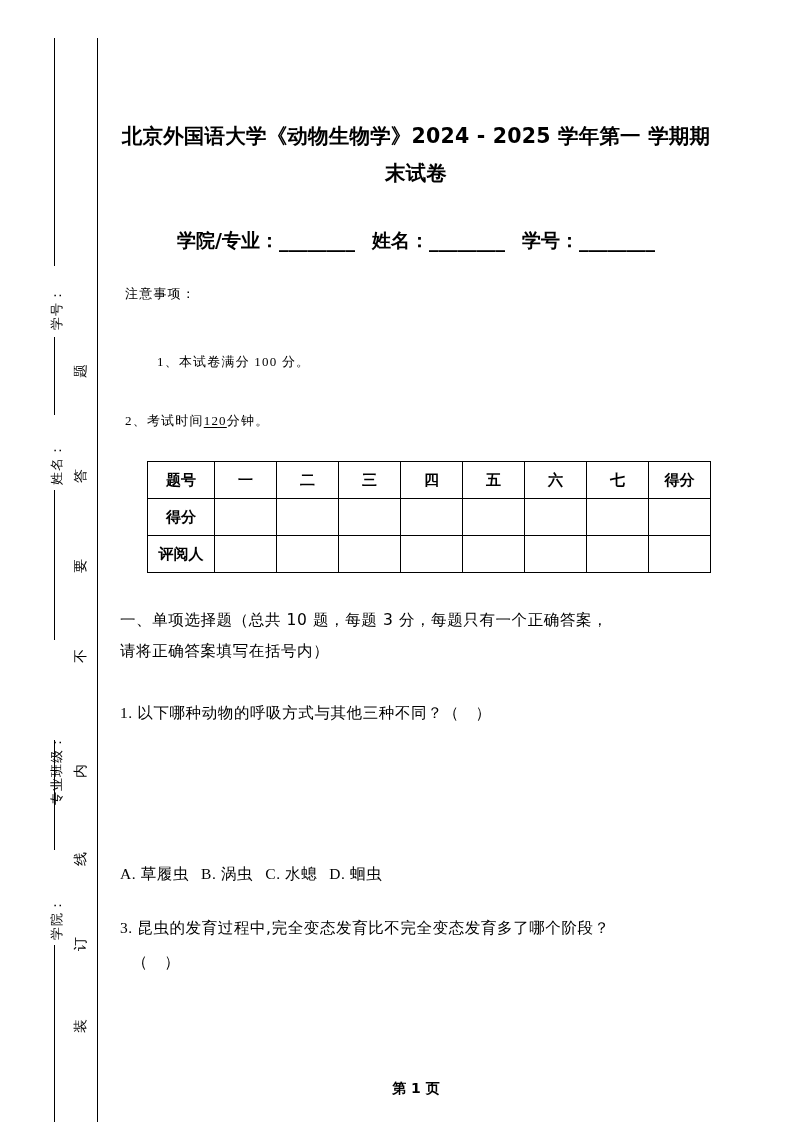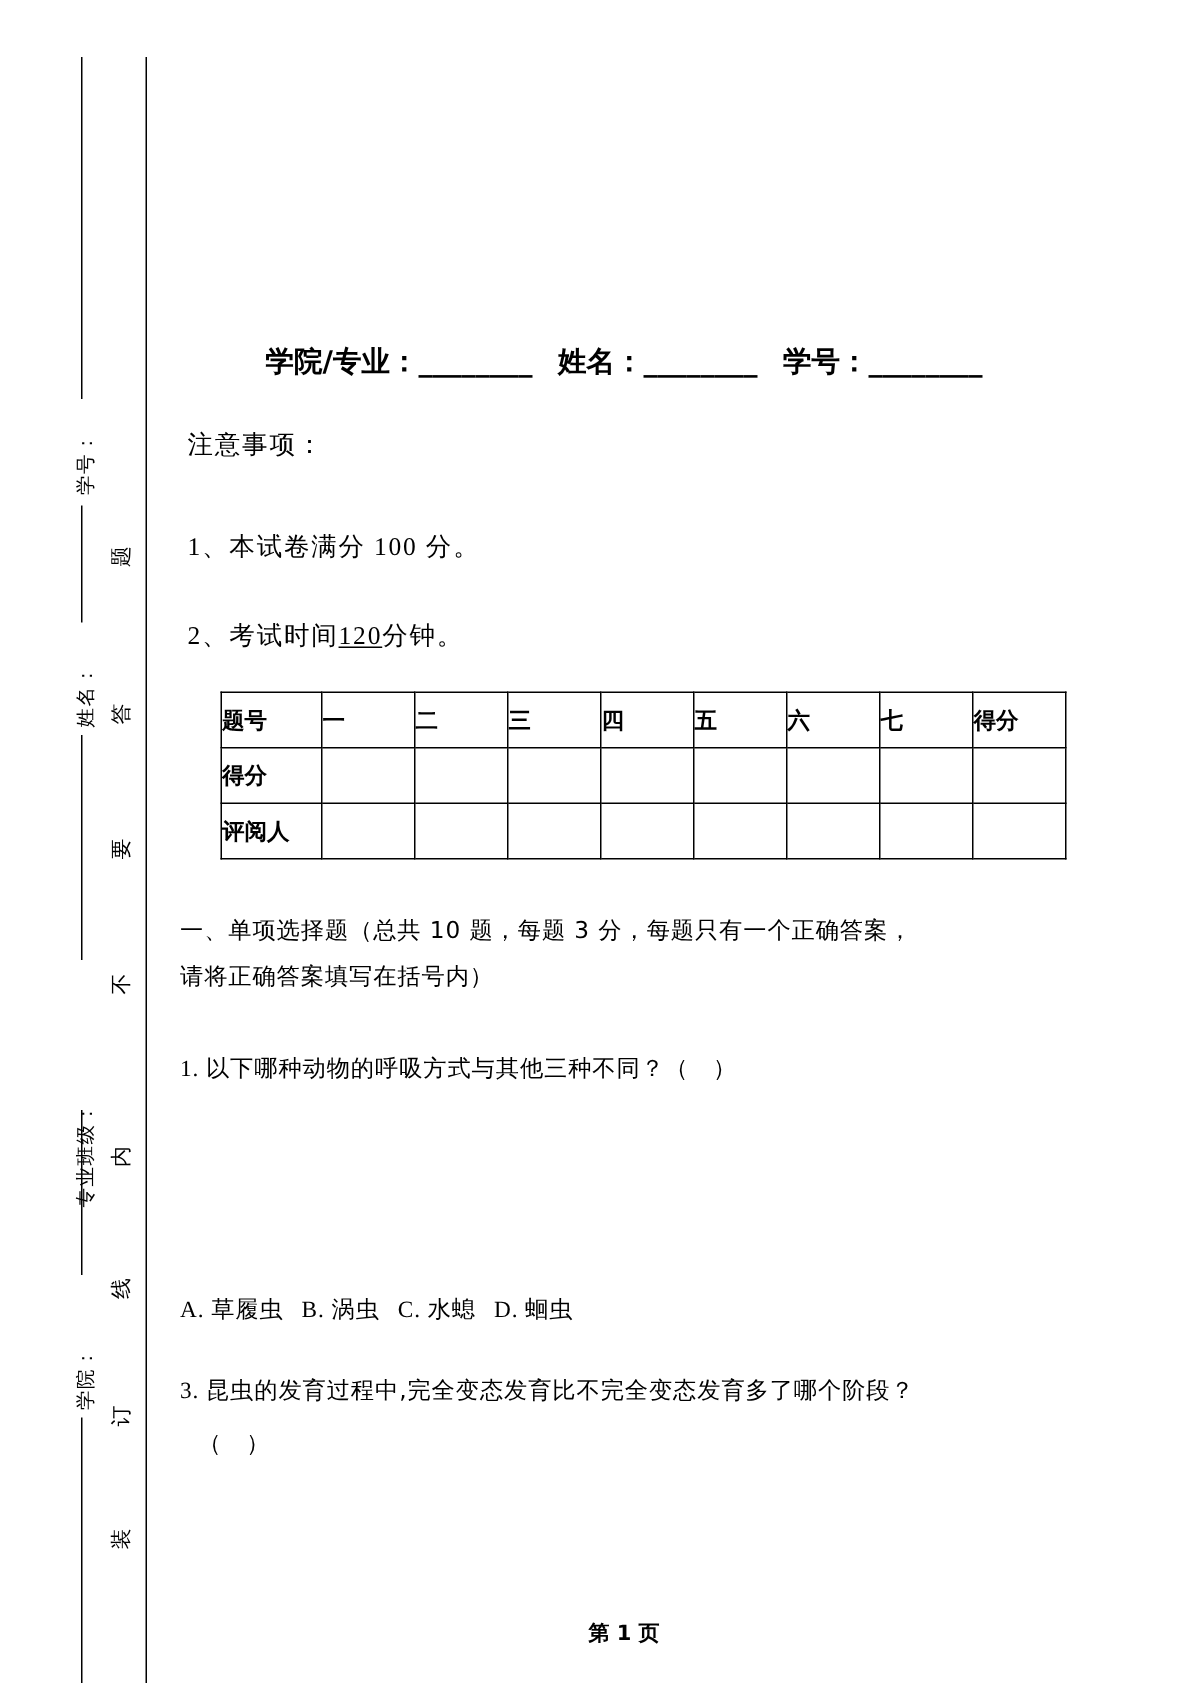--- a/index.html
+++ b/index.html
@@ -94,44 +94,45 @@
     font-weight: bold;
     font-size: 19px;
     white-space: nowrap;
   }
   #student-info .gap { display: inline-block; width: 17px; }
 
   .note-line {
     position: absolute;
     left: 5px;
     font-family: "Liberation Serif", "DejaVu Serif", serif;
-    font-size: 17px;
+    font-size: 13px;
     letter-spacing: 1.2px;
     white-space: nowrap;
   }
   #note-heading { top: 285px; }
-  #note-1 { top: 353px; }
+  #note-1 { top: 353px; margin-left: 32px; }
   #note-2 { top: 412px; }
   .blank-ul {
     text-decoration: underline;
     text-underline-offset: 2px;
     text-align: right;
   }
 
   
   #score-table {
     position: absolute;
     left: 27px;
     top: 461px;
     border-collapse: collapse;
     table-layout: fixed;
   }
   #score-table td {
     border: 1px solid #000000;
     height: 37px;
+    text-align: center;
     vertical-align: middle;
     font-family: "DejaVu Sans", "Liberation Sans", sans-serif;
     font-weight: bold;
     font-size: 15px;
     padding: 0;
   }
   #score-table td.rowhead { width: 67px; }
   #score-table td.cell    { width: 62px; }
 
   
@@ -193,20 +194,24 @@
   <span class="vlabel-inner" style="top:573px;">要</span>
   <span class="vlabel-inner" style="top:663px;">不</span>
   <span class="vlabel-inner" style="top:778px;">内</span>
   <span class="vlabel-inner" style="top:866px;">线</span>
   <span class="vlabel-inner" style="top:951px;">订</span>
   <span class="vlabel-inner" style="top:1033px;">装</span>
 </div>
 
 <div id="page-body">
 
+  <h1 id="exam-title">
+    <span>北京外国语大学《动物生物学》2024 - 2025 学年第一</span>
+    <span>学期期末试卷</span>
+  </h1>
 
   <div id="student-info">
     <span>学院/专业：</span><span>________</span><span class="gap"></span><span>姓名：</span><span>________</span><span class="gap"></span><span>学号：</span><span>________</span>
   </div>
 
   <div class="note-line" id="note-heading">注意事项：</div>
 
   <div class="note-line" id="note-1">1、本试卷满分 100 分。</div>
 
   <div class="note-line" id="note-2">

